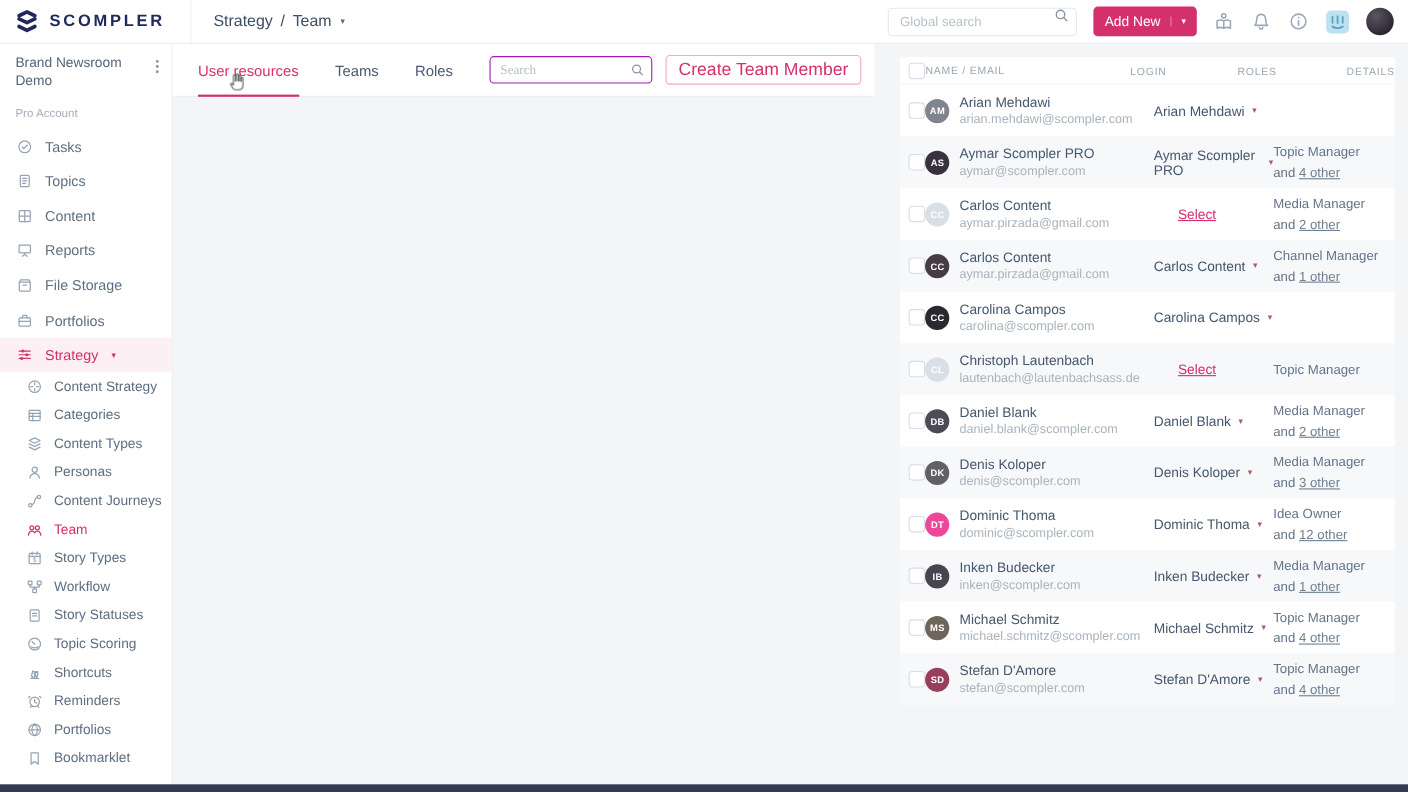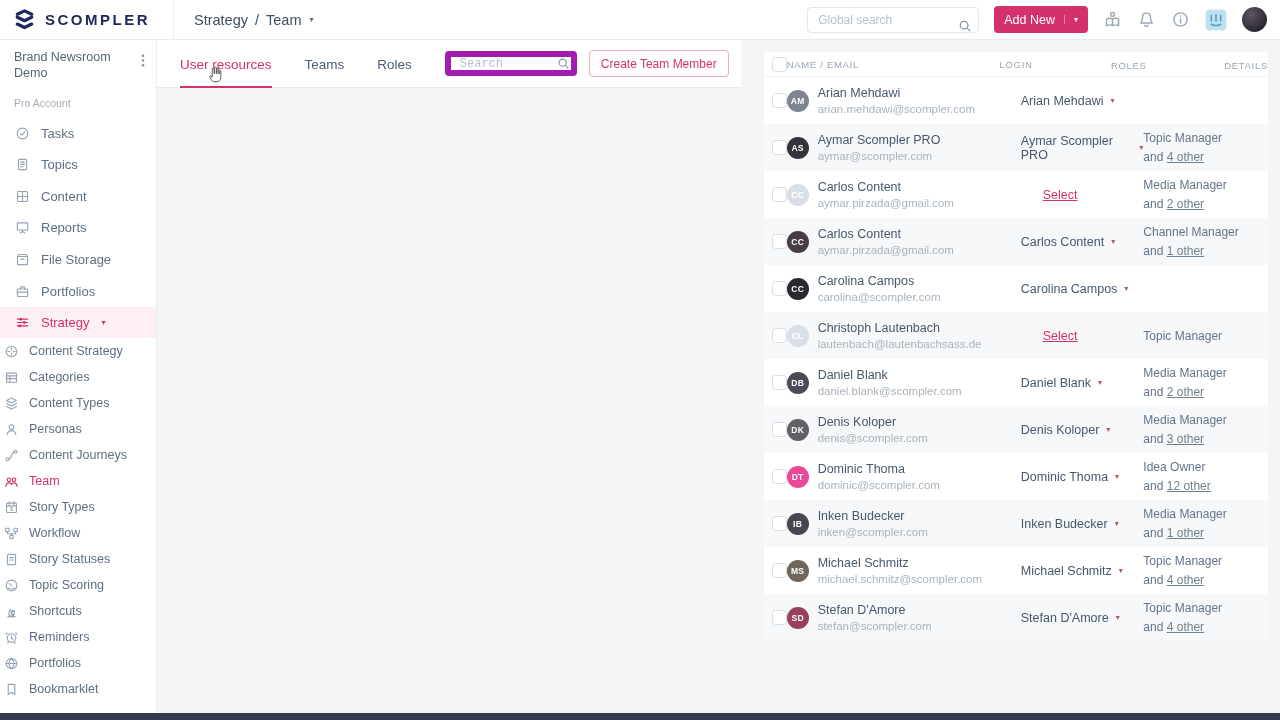--- a/index.html
+++ b/index.html
@@ -8,62 +8,62 @@
 
   
   .topbar { position:fixed; top:0; left:0; right:0; height:40px; background:#fff;
     border-bottom:1px solid #e9edf0; display:flex; align-items:center; z-index:20; }
   .logo-area { width:174px; height:100%; display:flex; align-items:center; gap:9px;
     padding-left:13px; border-right:1px solid #edf0f3; cursor:pointer; }
   .logo-text { font-size:15px; font-weight:700; letter-spacing:2.5px; color:#20295c; }
   .breadcrumb { margin-left:20px; font-size:14.5px; color:#3e4e63; display:flex; align-items:center; gap:7px; }
   .bc-caret { font-size:8px; color:#5a6a7e; margin-left:2px; }
   .topbar-right { margin-left:auto; display:flex; align-items:center; gap:15px; padding-right:13px; }
-  .gsearch { position:relative; display:flex; align-items:flex-end; }
+  .gsearch { position:relative; display:flex; align-items:flex-start; }
   .gsearch input { width:172px; height:26px; border:1px solid #e4e8ec; border-radius:4px;
     padding:0 26px 0 10px; font-size:12px; color:#5a6a7e; outline:none; font-family:inherit; }
   .gsearch input::placeholder { color:#b8c1cb; }
   .gsearch .sicon-abs, .tsearch .sicon-abs { position:absolute; right:7px; display:flex; color:#8795a5; }
   .add-new { background:#d4306b; color:#fff; height:27px; border:none; border-radius:4px;
     display:flex; align-items:center; font-size:12.5px; padding:0 10px; gap:9px; cursor:pointer; font-family:inherit; }
   .add-caret { border-left:1px solid rgba(255,255,255,.4); padding-left:9px; font-size:8px; }
   .tb-icon { display:flex; color:#9aa8b8; cursor:pointer; }
   .avatar-top { width:25px; height:25px; border-radius:50%;
     background:radial-gradient(circle at 35% 30%, #5c5564, #2c2833 70%); cursor:pointer; }
 
   
   .shell { display:flex; padding-top:40px; height:713px; }
   .sidebar { width:157px; background:#fff; border-right:1px solid #e9edf0; overflow:hidden; flex:none; }
   .workspace { position:relative; padding:10px 26px 8px 14px; }
   .ws-name { font-size:12.5px; color:#54657b; line-height:1.25; }
   .ws-plan { font-size:10.5px; color:#a4aeb9; margin-top:16px; }
   .kebab { position:absolute; right:11px; top:13px; display:flex; color:#8a97a8; cursor:pointer; }
   .side-item { height:31.6px; display:flex; align-items:center; gap:11px; padding-left:15px;
     font-size:13px; color:#5e6f82; cursor:pointer; }
-  .side-item.sub { height:26px; padding-left:4px; font-size:12.5px; gap:10px; }
+  .side-item.sub { height:26px; padding-left:24px; font-size:12.5px; gap:10px; }
   .side-item .sicon { display:flex; color:#95a3b3; }
   .side-item.active { color:#d4306b; }
   .side-item.active .sicon { color:#d4306b; }
   .side-item.active.main { background:#fcf0f4; }
   .side-caret { font-size:8px; color:#d4306b; margin-left:1px; }
 
   
   .main { flex:1; display:flex; flex-direction:row; min-width:0; }
   .tabbar { height:48px; background:#fff; border-bottom:1px solid #e9edf0;
     display:flex; align-items:center; padding:0 12px 0 23px; flex:none; }
   .tab { height:48px; display:flex; align-items:center; font-size:13.5px; color:#4a5b6f;
     margin-right:33px; cursor:pointer; border-bottom:2px solid transparent; padding-top:2px; }
   .tab.active { color:#d4306b; border-bottom-color:#d4306b; }
   .tab-actions { margin-left:auto; display:flex; align-items:center; }
   .tsearch { position:relative; display:flex; align-items:center; }
-  .tsearch input { width:132px; height:25px; border:6px solid #a21caf; border-radius:4px;
-    padding:0 24px 0 9px; font-size:12px; color:#5a6a7e; outline:none; font-family:Liberation Mono, monospace; }
+  .tsearch input { width:148px; height:25px; border:1px solid #a21caf; border-radius:4px;
+    padding:0 24px 0 9px; font-size:12px; color:#5a6a7e; outline:none; font-family:Liberation Serif, serif; }
   .tsearch input::placeholder { color:#b8c1cb; }
   .create-btn { border:1px solid #f0a9c4; color:#d4306b; background:#fff; height:27px;
-    padding:0 11px; border-radius:4px; font-size:12px; margin-left:12px; cursor:pointer; font-family:inherit; }
+    padding:0 11px; border-radius:4px; font-size:16px; margin-left:12px; cursor:pointer; font-family:inherit; }
 
   .content { padding:12px 12px 0 23px; flex:1; overflow:hidden; }
   .thead { display:flex; align-items:center; height:25px; background:#fff; border-bottom:1px solid #f0f2f5; }
   .th { font-size:9.5px; letter-spacing:.7px; color:#9aa7b4; }
   .row { display:flex; align-items:center; height:47px; background:#fff; }
   .row:nth-child(even) { background:#f7f8f9; }
   .c-check { width:26px; display:flex; padding-left:8px; }
   .checkbox { width:15px; height:15px; border:1px solid #d8dee5; border-radius:3.5px; background:#fff; cursor:pointer; }
   .c-name { width:340px; display:flex; align-items:center; gap:9px; }
   .avatar { width:22px; height:22px; border-radius:50%; color:#fff; font-size:8.5px; font-weight:700;

